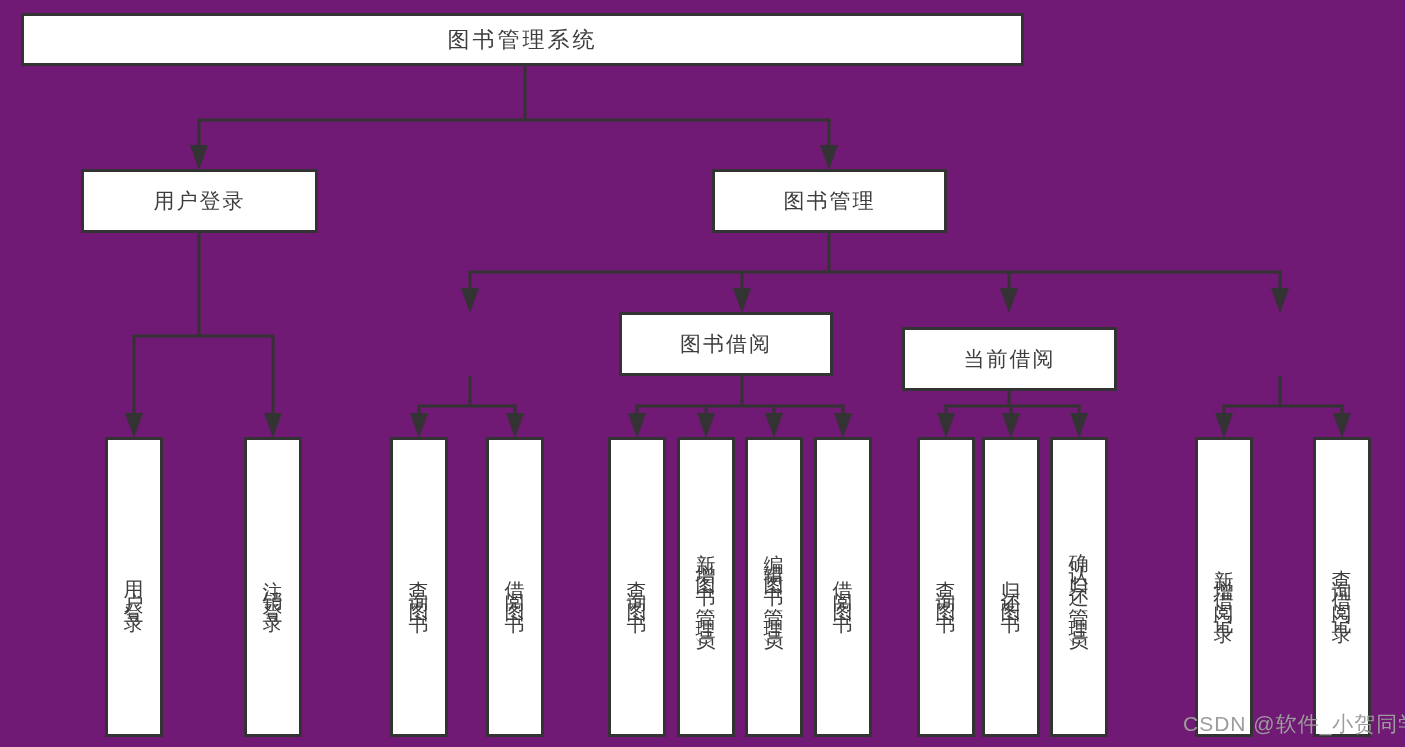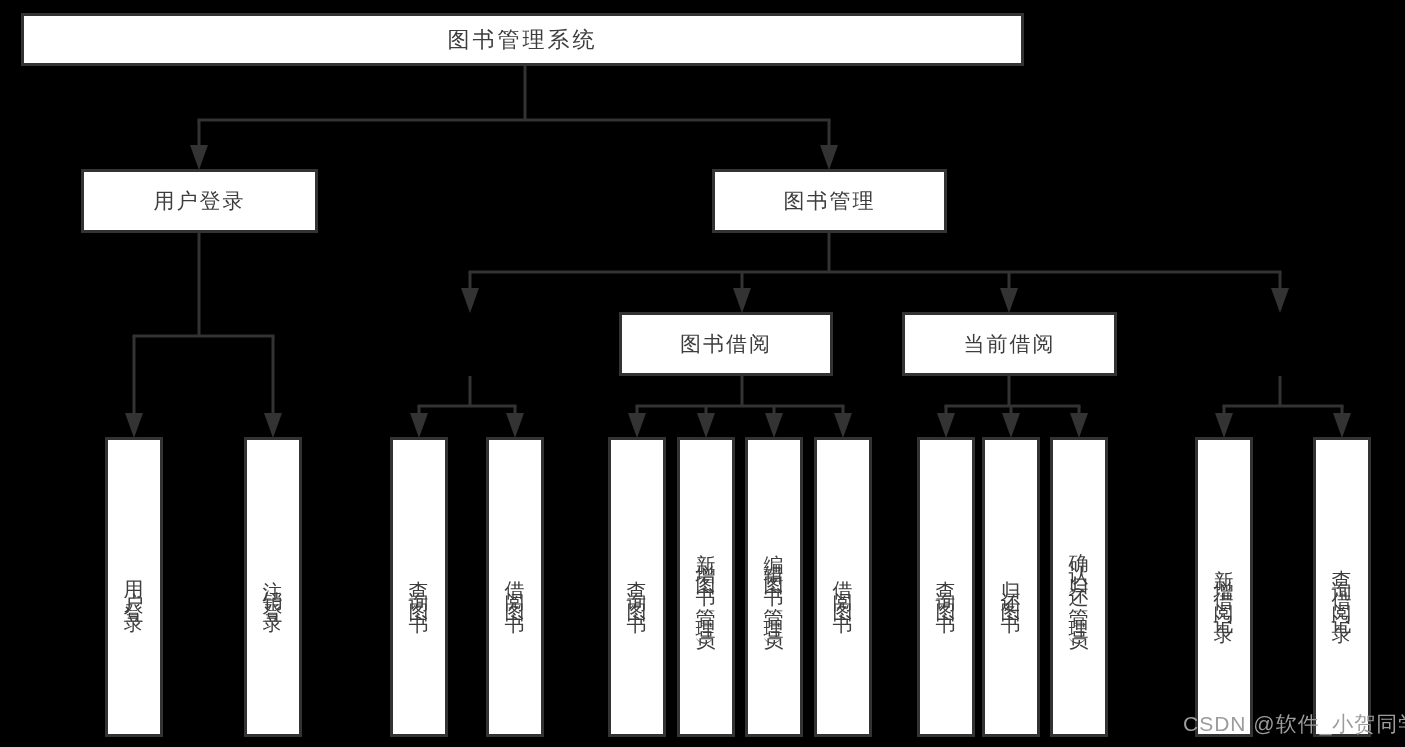--- a/index.html
+++ b/index.html
@@ -1,19 +1,19 @@
 <!DOCTYPE html>
 <html><head>
 <meta charset="utf-8">
 <style>
   html,body { margin:0; padding:0; background:#ffffff; }
   .canvas {
     position:relative;
     width:1405px; height:747px;
-    background:#000000;
+    background:#701a75;
     font-family:"Liberation Sans","DejaVu Sans",sans-serif;
     overflow:hidden;
   }
   svg.connectors { position:absolute; left:0; top:0; z-index:1; }
   .node {
     position:absolute;
     box-sizing:border-box;
     border:3px solid #333333;
     background:#ffffff;
     display:flex; align-items:center; justify-content:center;
@@ -109,21 +109,21 @@
   <div class="node hnode lvl1" style="left:81px; width:237px;">
     <span>用户登录</span>
   </div>
   <div class="node hnode lvl1" style="left:712px; width:235px;">
     <span>图书管理</span>
   </div>
 
   <div class="node hnode lvl2" style="left:619px; width:214px;">
     <span>图书借阅</span>
   </div>
-  <div class="node hnode lvl2" style="left:902px; width:215px;">
+  <div class="node hnode lvl2" style="left:902px; width:215px;margin-top:15px;">
     <span>当前借阅</span>
   </div>
 
   <div class="node leaf" style="left:105px;">
     <span class="vtext">用户登录</span>
   </div>
   <div class="node leaf" style="left:244px;">
     <span class="vtext">注销登录</span>
   </div>
 

